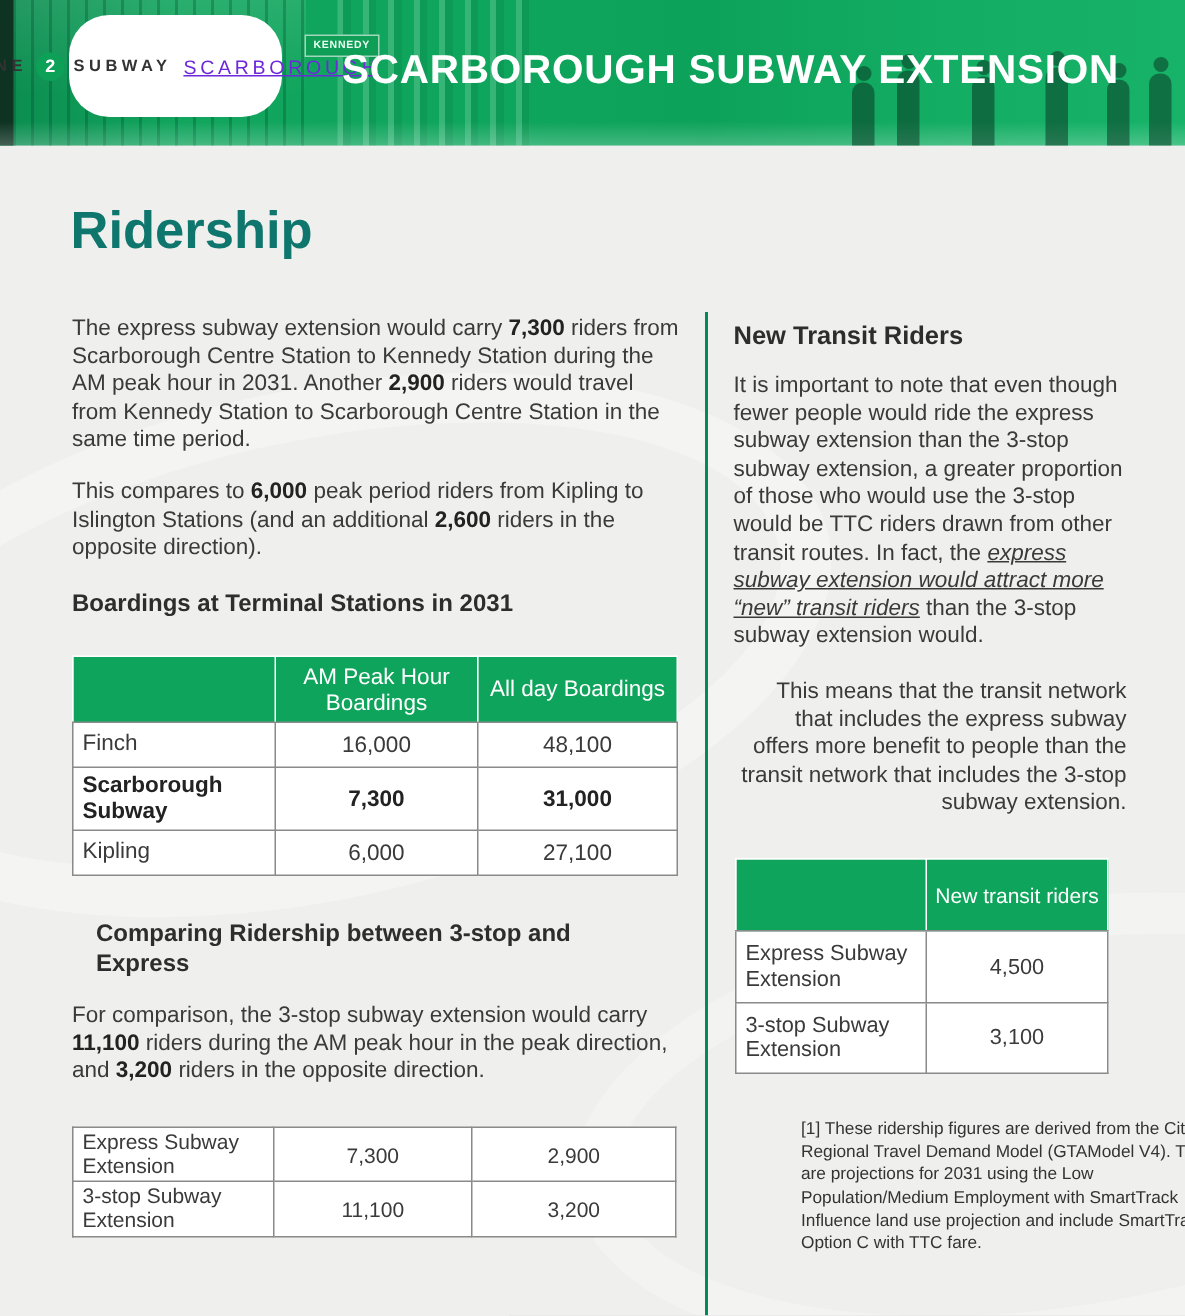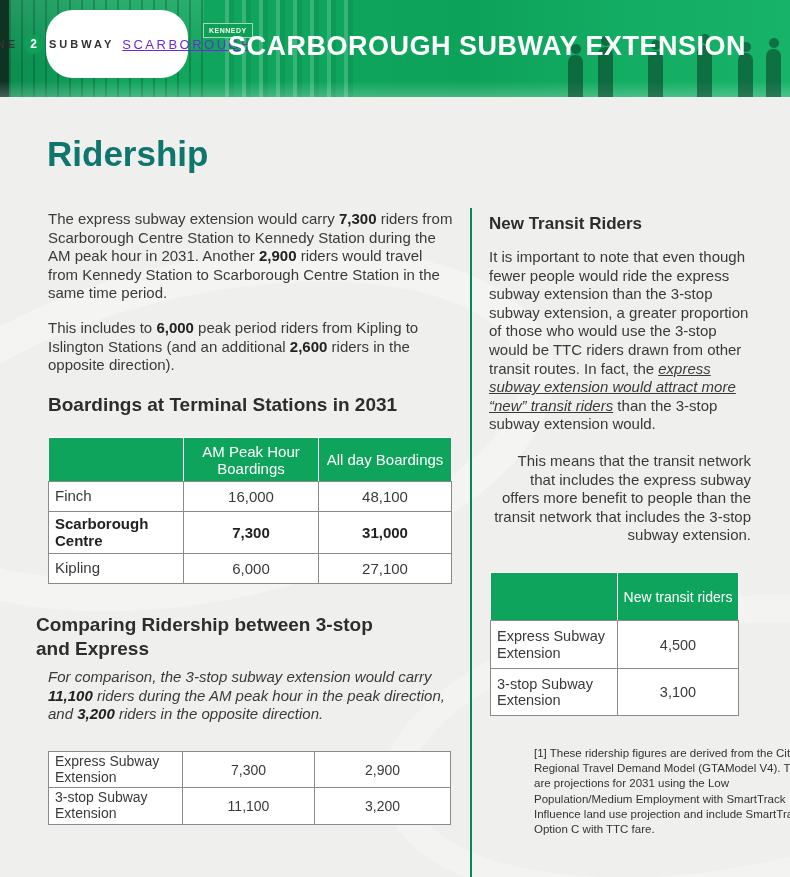--- a/index.html
+++ b/index.html
@@ -37,29 +37,29 @@
 
   .kennedy { position:absolute; left:203px; top:23px; background:#0f9e56; border:1px solid rgba(255,255,255,.6);
              color:#eafff2; font-size:7px; font-weight:bold; letter-spacing:.5px; padding:3px 5px; }
   .hdr-title { position:absolute; right:44px; top:31px; color:#fff; font-size:27px; font-weight:bold;
                letter-spacing:.5px; white-space:nowrap; }
 
   
   .abs { position:absolute; z-index:1; }
   .page-title { left:47px; top:134px; font-size:35px; font-weight:bold; color:#0f766e; }
   p.body { font-size:15px; line-height:1.24; color:#3a3a3a; }
-  .h2 { font-size:19px; font-weight:bold; color:#2d2d2d; line-height:1.25; }
+  .h2 { font-size:16px; font-weight:bold; color:#2d2d2d; line-height:1.25; }
   b.num { font-weight:bold; color:#222; }
   .em-u { font-style:italic; text-decoration:underline; }
 
   .p1 { left:48px; top:210px; width:408px; }
   .p2 { left:48px; top:319px; width:408px; }
   .h-boardings { left:48px; top:393px; width:400px; }
-  .h-comparing { left:36px; top:613px; width:372px; }
-  .p3 { left:48px; top:668px; width:408px;font-style:italic; }
+  .h-comparing { left:64px; top:613px; width:372px; }
+  .p3 { left:48px; top:668px; width:408px; }
   .h-newriders { left:489px; top:213px; width:260px; font-size:17px; }
   .rp1 { left:489px; top:248px; width:262px; }
   .rp2 { left:489px; top:452px; width:262px;text-align:right; }
   .vdiv { left:470px; top:208px; width:2px; height:669px; background:#008a5e; }
   .footnote { left:489px; top:746px; width:294px; font-size:11.5px; line-height:1.32; color:#333;margin-left:45px; }
 
   
   table { border-collapse:collapse; table-layout:fixed; background:transparent; z-index:1; }
   th { background:#0fa45c; color:#fff; font-weight:normal; text-align:center; vertical-align:middle;
        border:1px solid #fff; border-bottom:1px solid #8a8a8a; padding:2px; }
@@ -120,21 +120,21 @@
     <h1 class="hdr-title">SCARBOROUGH SUBWAY EXTENSION</h1>
   </div>
 
   <h2 class="abs page-title">Ridership</h2>
 
   <p class="abs body p1">
     <span>The express subway extension would carry </span><b class="num">7,300</b><span> riders from Scarborough Centre Station to Kennedy Station during the AM peak hour in 2031. Another </span><b class="num">2,900</b><span> riders would travel from Kennedy Station to Scarborough Centre Station in the same time period.</span>
   </p>
 
   <p class="abs body p2">
-    <span>This includes to </span><b class="num">6,000</b><span> peak period riders from Kipling to Islington Stations (and an additional </span><b class="num">2,600</b><span> riders in the opposite direction).</span>
+    <span>This compares to </span><b class="num">6,000</b><span> peak period riders from Kipling to Islington Stations (and an additional </span><b class="num">2,600</b><span> riders in the opposite direction).</span>
   </p>
 
   <h3 class="abs h2 h-boardings">Boardings at Terminal Stations in 2031</h3>
 
   <table class="abs tbl1">
     <colgroup>
         <col style="width:135px">
         <col style="width:135px">
         <col style="width:133px">
       </colgroup>
@@ -143,21 +143,21 @@
       <th></th>
       <th>AM Peak Hour Boardings</th>
       <th>All day Boardings</th>
     </tr>
     <tr class="r1">
       <td class="lbl">Finch</td>
       <td class="val">16,000</td>
       <td class="val">48,100</td>
     </tr>
     <tr class="r2 boldrow">
-      <td class="lbl">Scarborough Centre</td>
+      <td class="lbl">Scarborough Subway</td>
       <td class="val">7,300</td>
       <td class="val">31,000</td>
     </tr>
     <tr class="r3">
       <td class="lbl">Kipling</td>
       <td class="val">6,000</td>
       <td class="val">27,100</td>
     </tr>
   </tbody>
     </table>

